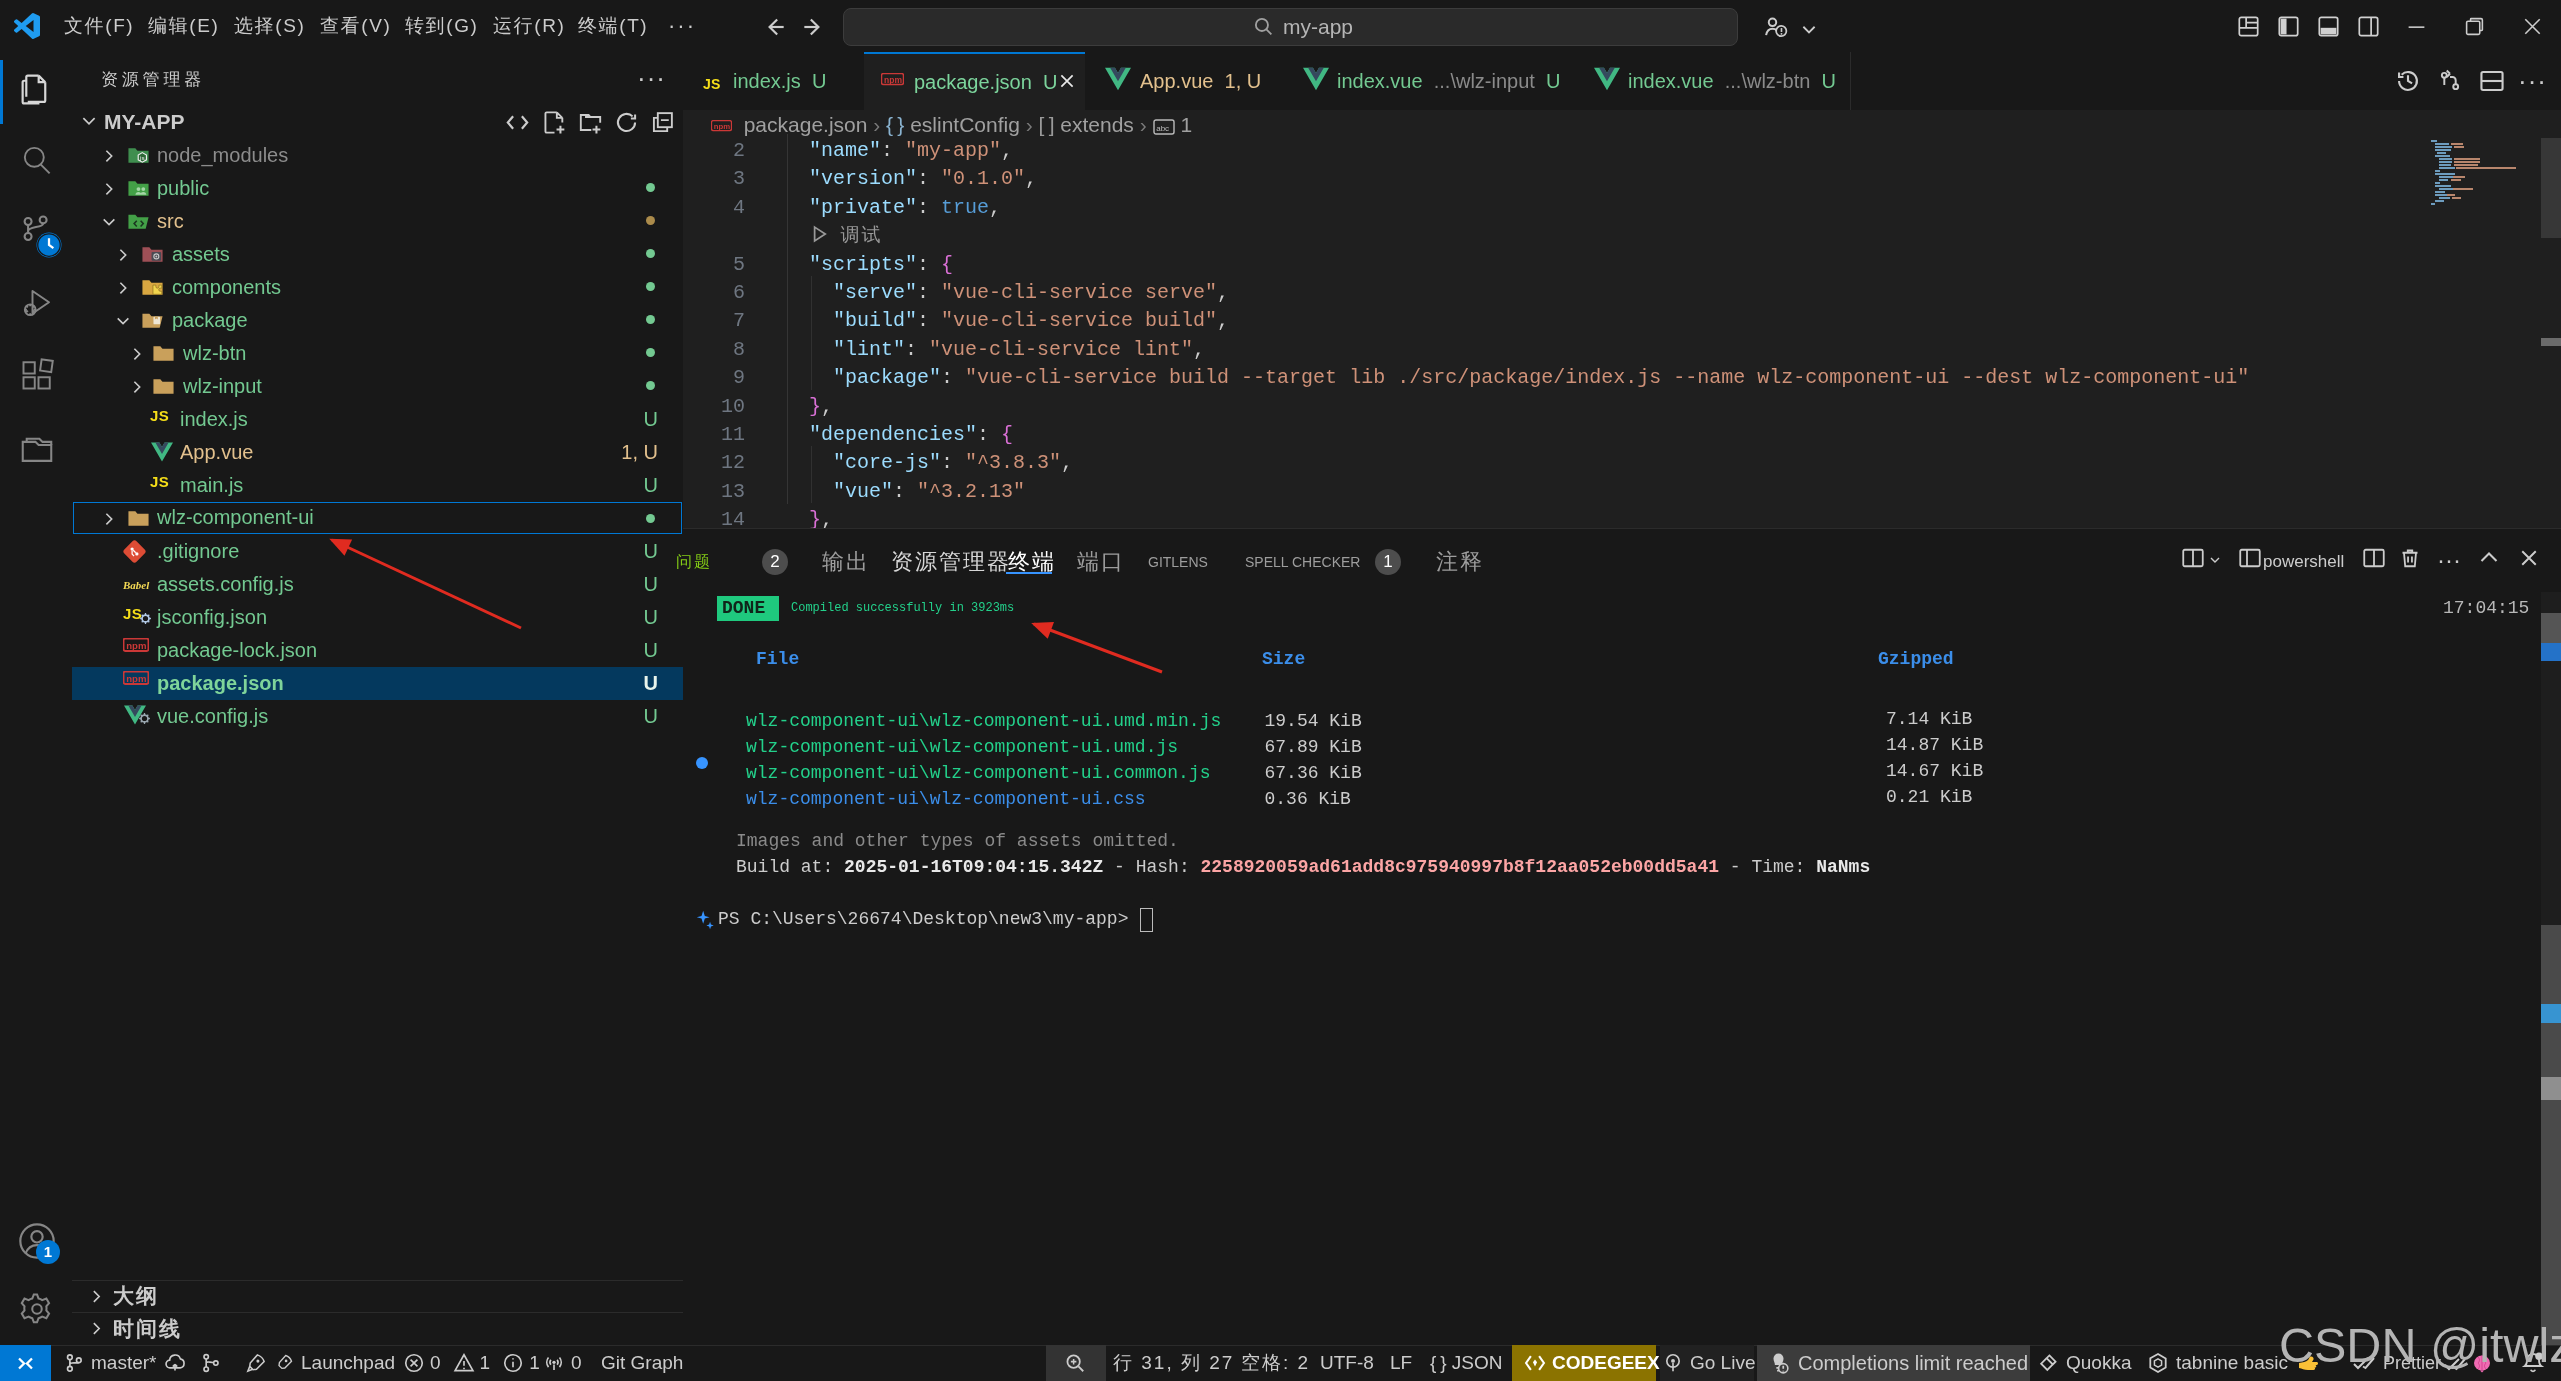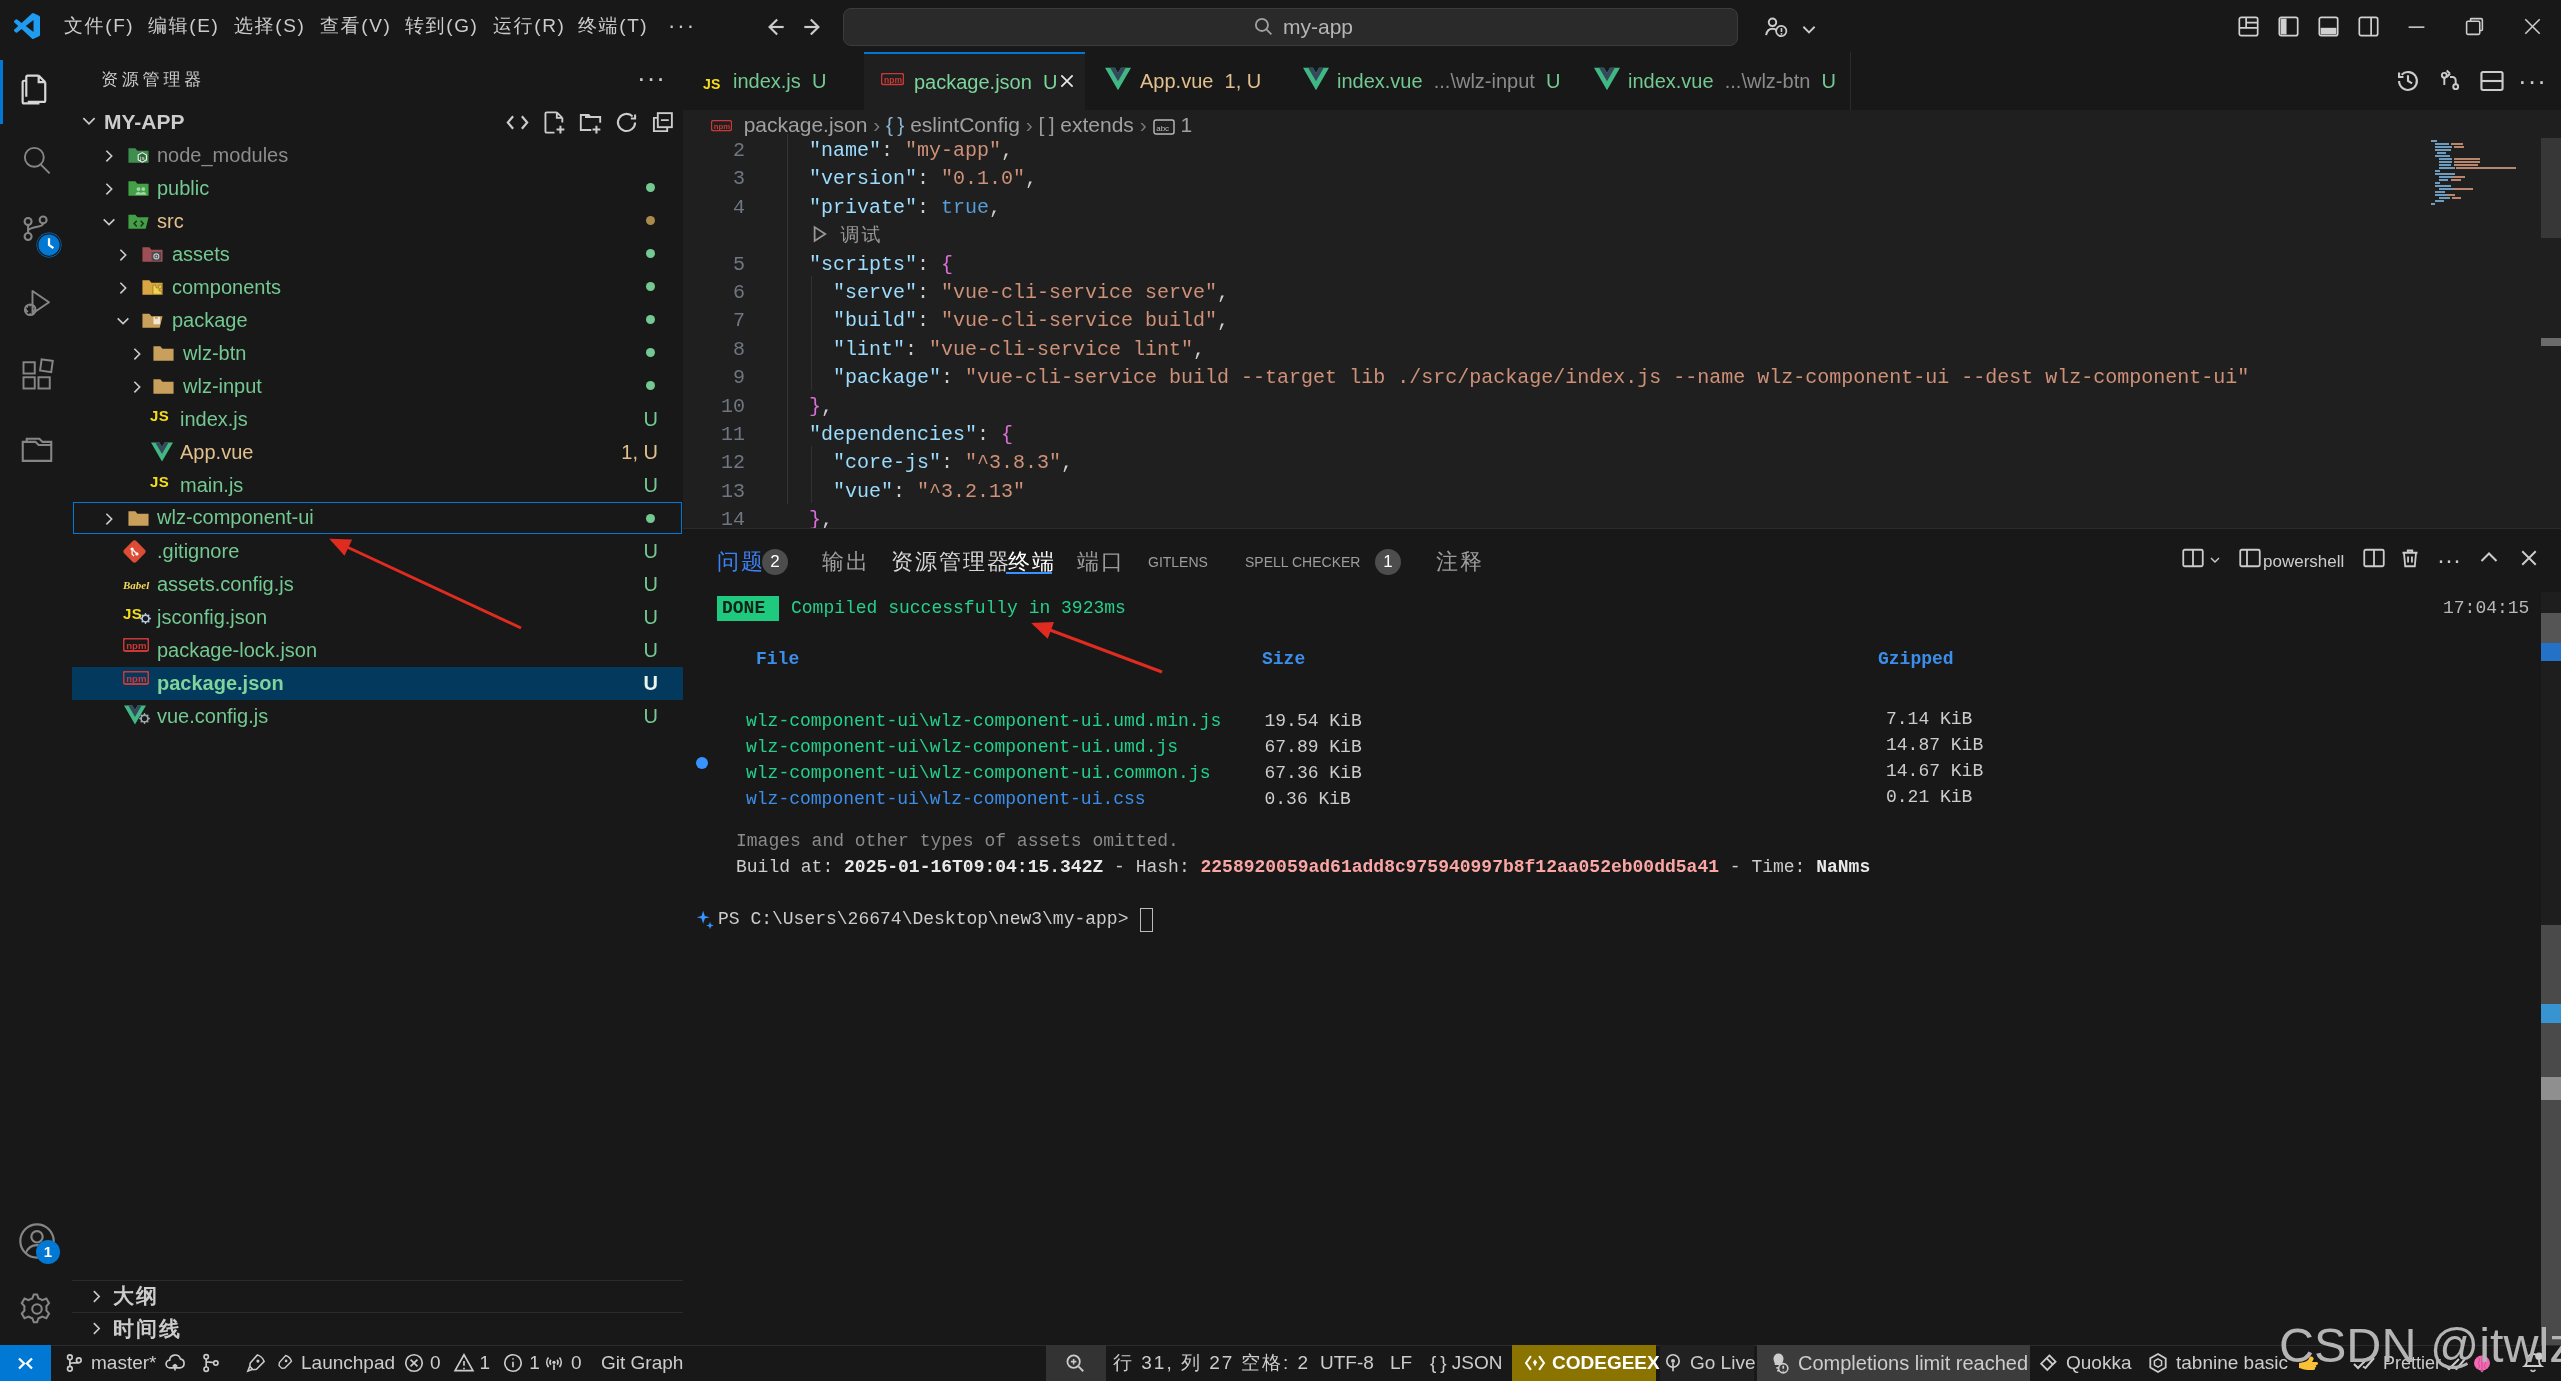--- a/index.html
+++ b/index.html
@@ -475,21 +475,21 @@
   </svg>
 <div class="abs cjk" style="left:113px;top:1280px;height:32px;line-height:32px;font-size:21px;font-weight:bold;color:#cccccc">大纲</div>
 <div class="abs" style="left:72px;top:1312px;width:611px;height:33px;border-top:1px solid #2b2b2b"></div>
 <svg class="abs" style="left:88px;top:1320px" width="17" height="17" viewBox="0 0 16 16">
     <path d="M5.5 3l5 5-5 5" stroke="#cccccc" stroke-width="1.5" fill="none"></path>
   </svg>
 <div class="abs cjk" style="left:113px;top:1312px;height:33px;line-height:33px;font-size:21px;font-weight:bold;color:#cccccc">时间线</div>
 
 <div class="abs" style="left:683px;top:528px;width:1878px;height:817px;background:#181818;border-top:1px solid #2b2b2b"></div>
 
-<div class="abs cjk" style="left:717px;top:530px;height:64px;line-height:64px;font-size:22px;color:#3b82f6;white-space:nowrap">问题</div>
+<div class="abs cjk" style="left:676px;top:530px;height:64px;line-height:64px;font-size:16px;color:#84cc16;white-space:nowrap">问题</div>
 <div class="abs" style="left:762px;top:549px;width:26px;height:26px;border-radius:13px;background:#4d4d4d;color:#ffffff;font-size:17px;text-align:center;line-height:26px">2</div>
 <div class="abs cjk" style="left:822px;top:530px;height:64px;line-height:64px;font-size:22px;color:#9d9d9d">输出</div>
 <div class="abs cjk" style="left:891px;top:530px;height:64px;line-height:64px;font-size:22px;color:#d6d6d6">资源管理器</div>
 <div class="abs cjk" style="left:1008px;top:530px;height:64px;line-height:64px;font-size:22px;color:#ffffff">终端</div>
 <div class="abs" style="left:1006px;top:572px;width:46px;height:2px;background:#3794ff"></div>
 <div class="abs cjk" style="left:1077px;top:530px;height:64px;line-height:64px;font-size:22px;color:#9d9d9d">端口</div>
 <div class="abs" style="left:1148px;top:530px;height:64px;line-height:64px;font-size:14px;color:#9d9d9d">GITLENS</div>
 <div class="abs" style="left:1245px;top:530px;height:64px;line-height:64px;font-size:14px;color:#9d9d9d">SPELL CHECKER</div>
 <div class="abs" style="left:1375px;top:549px;width:26px;height:26px;border-radius:13px;background:#4d4d4d;color:#ffffff;font-size:17px;text-align:center;line-height:26px">1</div>
 <div class="abs cjk" style="left:1436px;top:530px;height:64px;line-height:64px;font-size:22px;color:#9d9d9d">注释</div>
@@ -516,21 +516,21 @@
 <div class="abs" style="left:2437px;top:528px;height:64px;line-height:64px;font-size:24px;color:#cccccc">···</div>
 <svg class="abs" style="left:2477px;top:546px" width="24" height="24" viewBox="0 0 16 16">
     <path d="M3 10l5-5 5 5" stroke="#cccccc" stroke-width="1.4" fill="none"></path>
   </svg>
 <svg class="abs" style="left:2517px;top:546px" width="24" height="24" viewBox="0 0 16 16">
     <path d="M3.5 3.5l9 9M12.5 3.5l-9 9" stroke="#cccccc" stroke-width="1.3"></path>
   </svg>
 
 <div class="abs" style="left:717px;top:596px;width:62px;height:25px;background:#1fc97e"></div>
 <div class="abs mono" style="left:722px;top:596px;height:25px;line-height:25px;font-size:18px;color:#10241a;font-weight:bold">DONE</div>
-<div class="abs mono" style="left:791px;top:595px;height:26px;line-height:26px;font-size:18px;color:#23d18b">Compiled successfully in 3923ms</div>
+<div class="abs mono" style="left:791px;top:595px;height:26px;line-height:26px;font-size:12px;color:#23d18b">Compiled successfully in 3923ms</div>
 <div class="abs mono" style="left:2443px;top:595px;height:26px;line-height:26px;font-size:18px;color:#b8b8b8">17:04:15</div>
 <div class="abs mono" style="left:756px;top:646px;height:26px;line-height:26px;font-size:18px;font-weight:bold;color:#3b8eea">File</div>
 <div class="abs mono" style="left:1262px;top:646px;height:26px;line-height:26px;font-size:18px;font-weight:bold;color:#3b8eea">Size</div>
 <div class="abs mono" style="left:1878px;top:646px;height:26px;line-height:26px;font-size:18px;font-weight:bold;color:#3b8eea">Gzipped</div>
 <pre class="abs mono" style="left:736px;top:698px;margin:10px;font-size:18px;line-height:26px;color:#cccccc"><span style="color:#23d18b">wlz-component-ui\wlz-component-ui.umd.min.js</span>    19.54 KiB
 <span style="color:#23d18b">wlz-component-ui\wlz-component-ui.umd.js</span>        67.89 KiB
 <span style="color:#23d18b">wlz-component-ui\wlz-component-ui.common.js</span>     67.36 KiB
 <span style="color:#3b8eea">wlz-component-ui\wlz-component-ui.css</span>           0.36 KiB</pre>
 <pre class="abs mono" style="left:1878px;top:698px;margin:8px;font-size:18px;line-height:26px;color:#cccccc">7.14 KiB
 14.87 KiB

